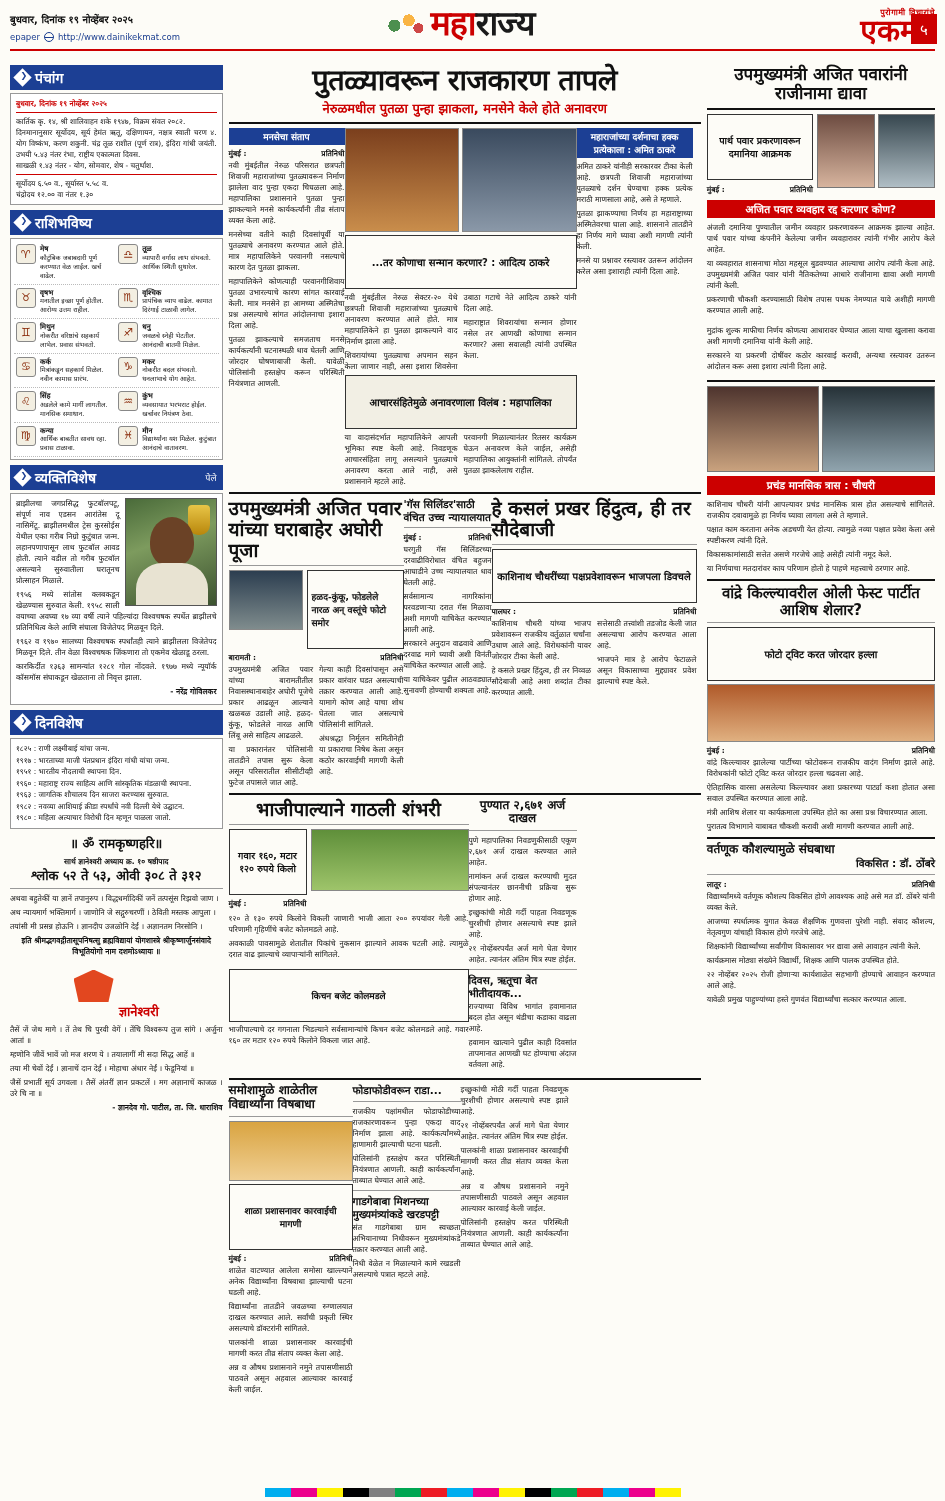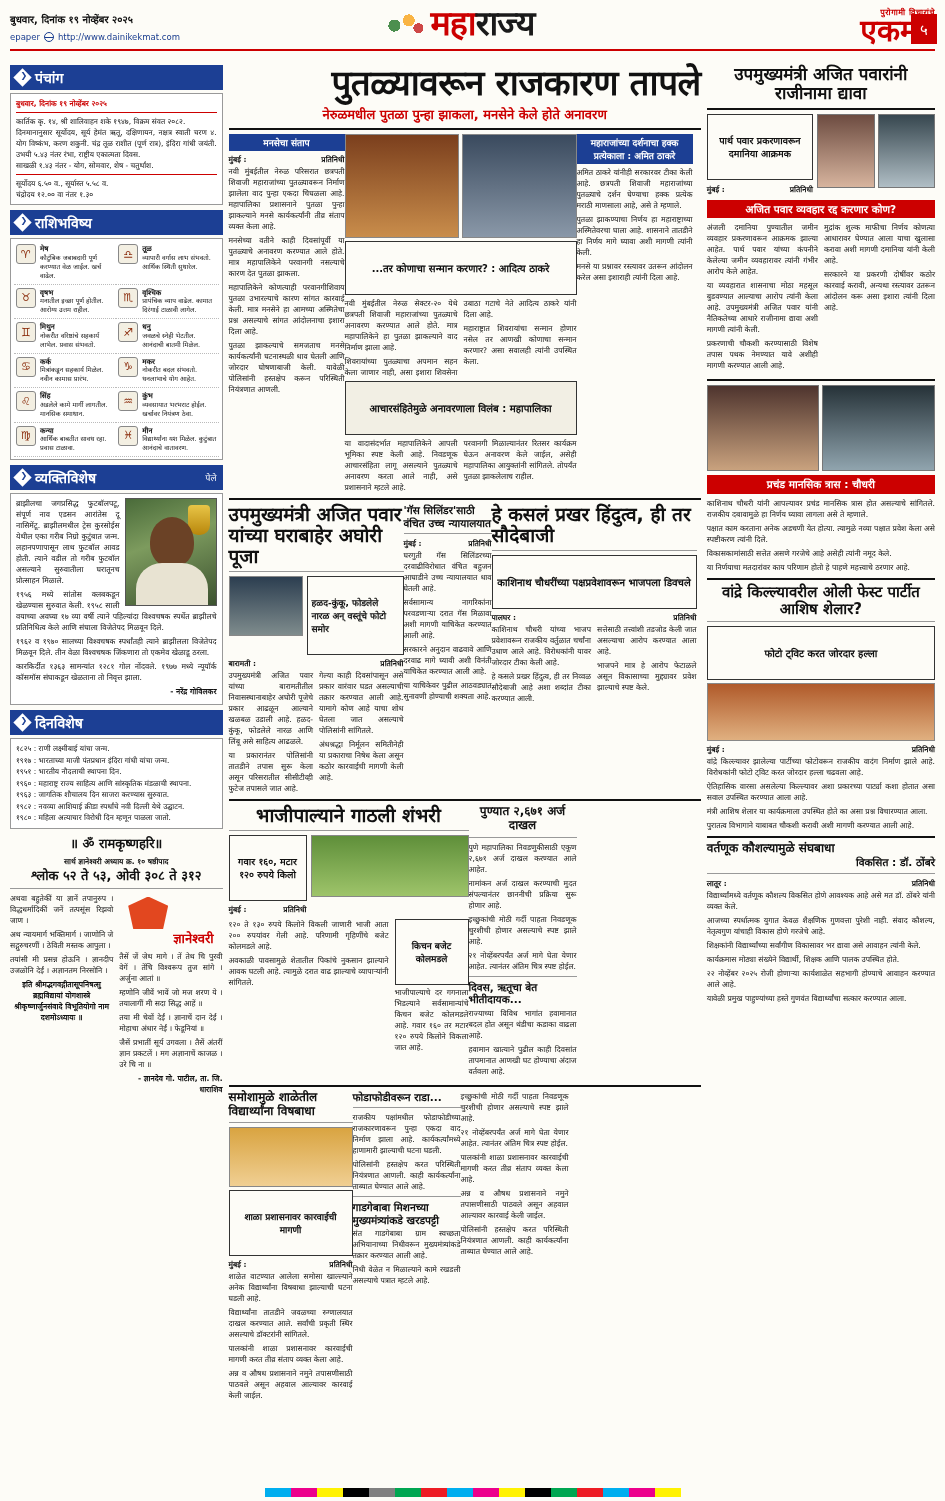--- a/index.html
+++ b/index.html
@@ -74,31 +74,31 @@
   .din ul { margin:0; padding:0; }
 
   
   .ram-title { text-align:center; font-size:13px; font-weight:bold; margin:2px 0 4px; }
   .gyaneshwari { text-align:center; margin:4px 0; }
   .gy-logo { display:inline-block; font-size:13px; font-weight:bold; color:#c00; border:0; }
   .gy-flag { width:40px; height:46px; display:inline-block; background:
       linear-gradient(#e2471f 0 70%, transparent 70%); clip-path: polygon(50% 0,100% 20%,80% 100%,20% 100%,0 20%); }
 
   
-  .lead-head { font-size:35px; font-weight:bold; text-align:right; line-height:1.05; letter-spacing:-.5px; }
+  .lead-head { font-size:29px; font-weight:bold; text-align:center; line-height:1.05; letter-spacing:-.5px; }
   .lead-sub { font-size:13px; font-weight:bold; text-align:center; color:#c00; margin-top:4px; }
   .rule2 { border-top:2px solid #111; margin:5px 0 4px; }
   .rule1 { border-top:1px solid #999; margin:4px 0; }
 
   .kicker { background:#1c3f94; color:#fff; font-size:9px; font-weight:bold; text-align:center; padding:2px 4px; margin-bottom:3px; }
   .byline { font-size:7.5px; font-weight:bold; text-align:right; margin-bottom:2px; }
   .byline .city { float:left; }
 
   .cols3 { display:flex; gap:0; }
-  .cols2 { display:flex; gap:6px; }
+  .cols2 { display:flex; gap:6px;flex-direction:column; }
   .c { flex:1; }
 
   .photo { background:#cfd6cc; border:1px solid #888; position:relative; overflow:hidden; }
   .ph-idol { background:linear-gradient(#7b3f1d,#c98d4b); }
   .ph-man { background:linear-gradient(#3a4a5e,#8a98a8); }
   .ph-crowd { background:linear-gradient(#b05a2a,#e0b080); }
   .ph-veg { background:linear-gradient(#5f8f3a,#9ec46a); }
   .ph-sam { background:linear-gradient(#d9a441,#f0cf93); }
   .ph-lead { background:linear-gradient(#2c3e50,#7f8c8d); }
 

